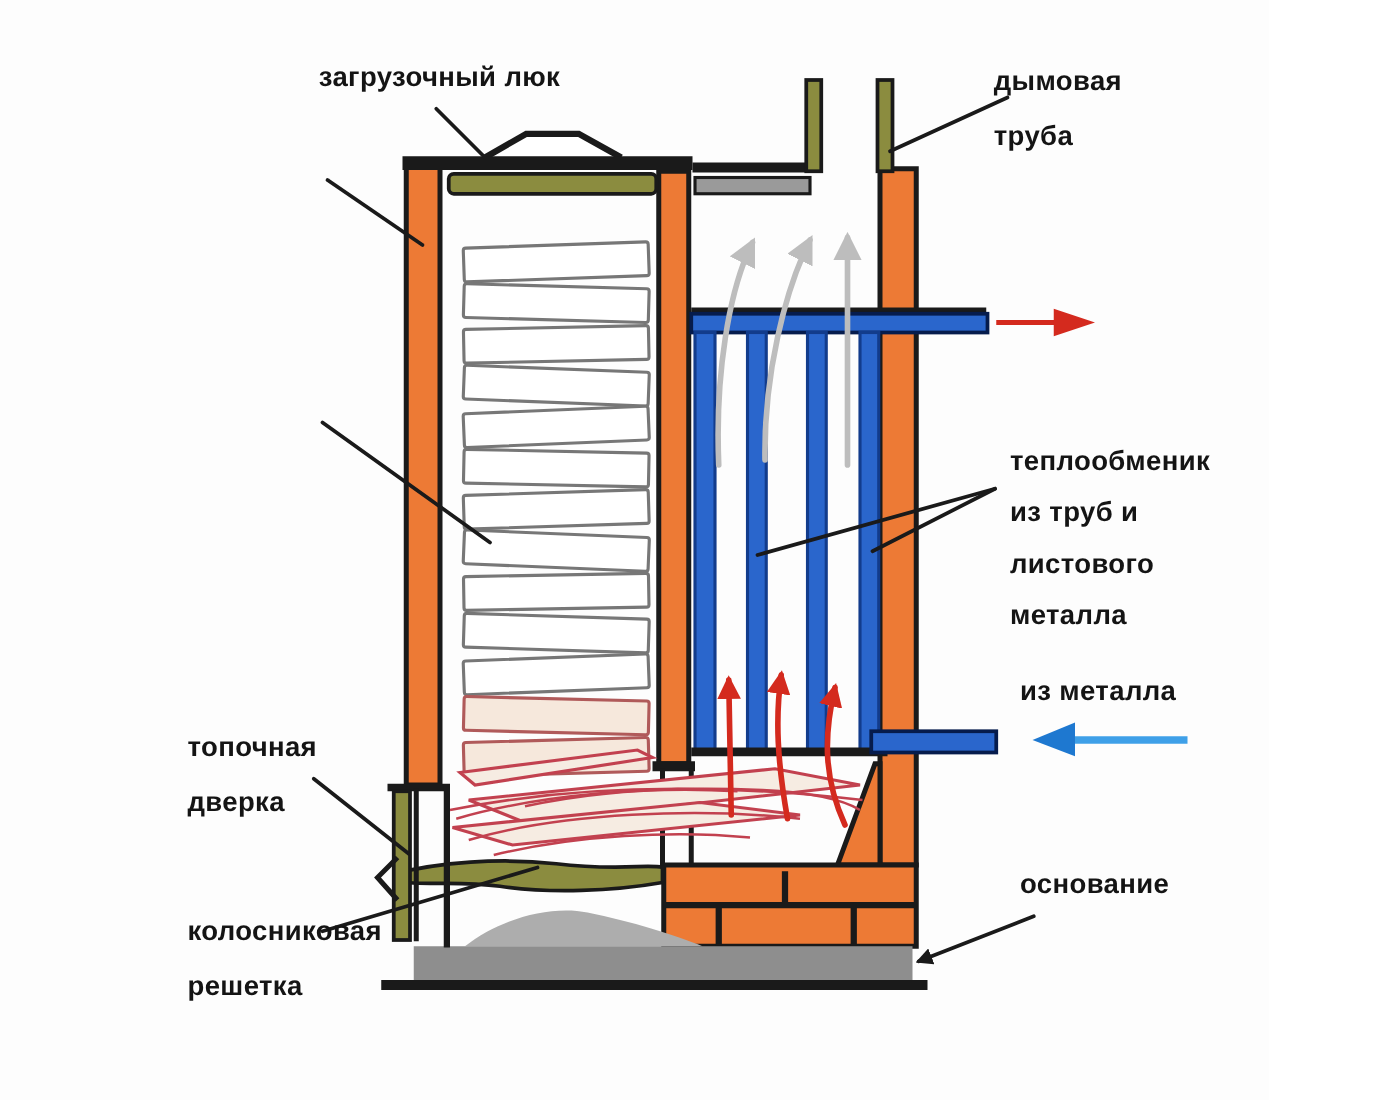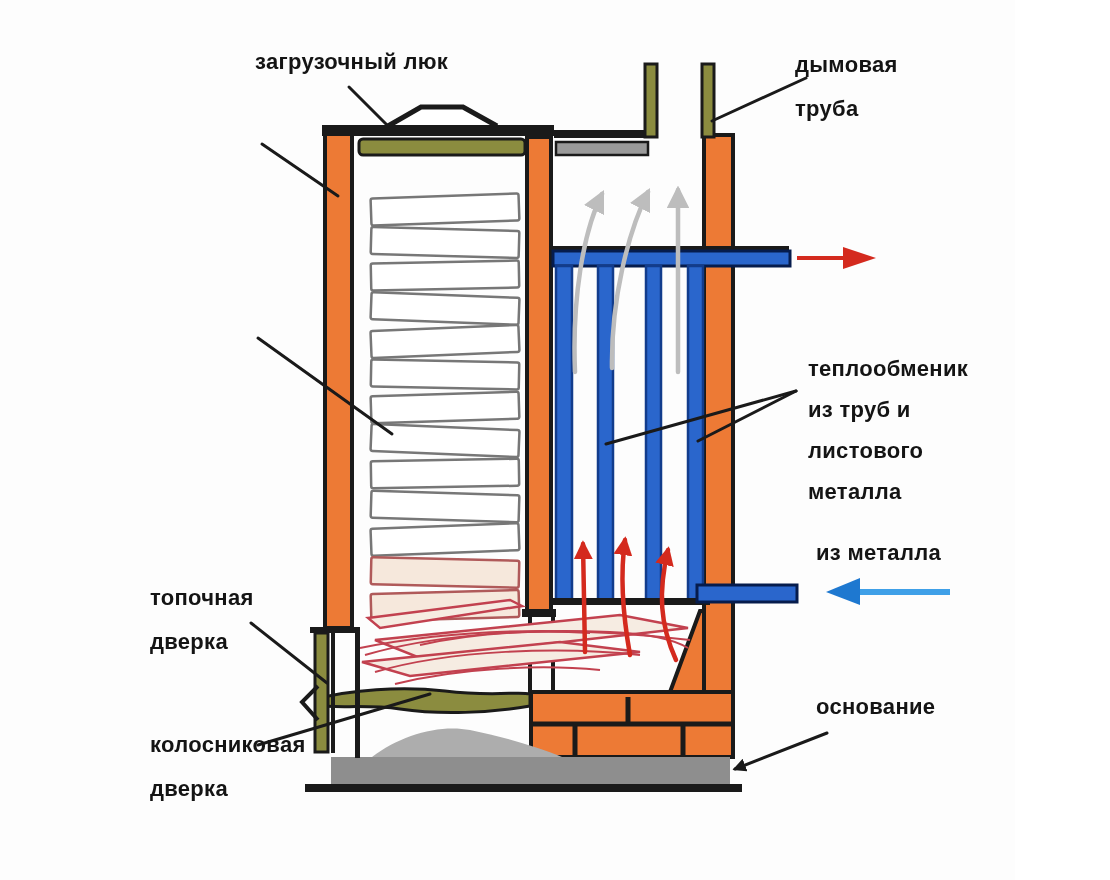--- a/index.html
+++ b/index.html
@@ -170,14 +170,14 @@
 труба</div>
   <div class="label tight" style="left:808px; top:348px;">теплообменик
 из труб и
 листового
 металла</div>
   <div class="label" style="left:816px; top:531px;">из металла</div>
   <div class="label" style="left:150px; top:576px;">топочная
 дверка</div>
   <div class="label" style="left:816px; top:685px;">основание</div>
   <div class="label" style="left:150px; top:723px;">колосниковая
-дверка</div>
+решетка</div>
 </div>
 
 </body></html>

